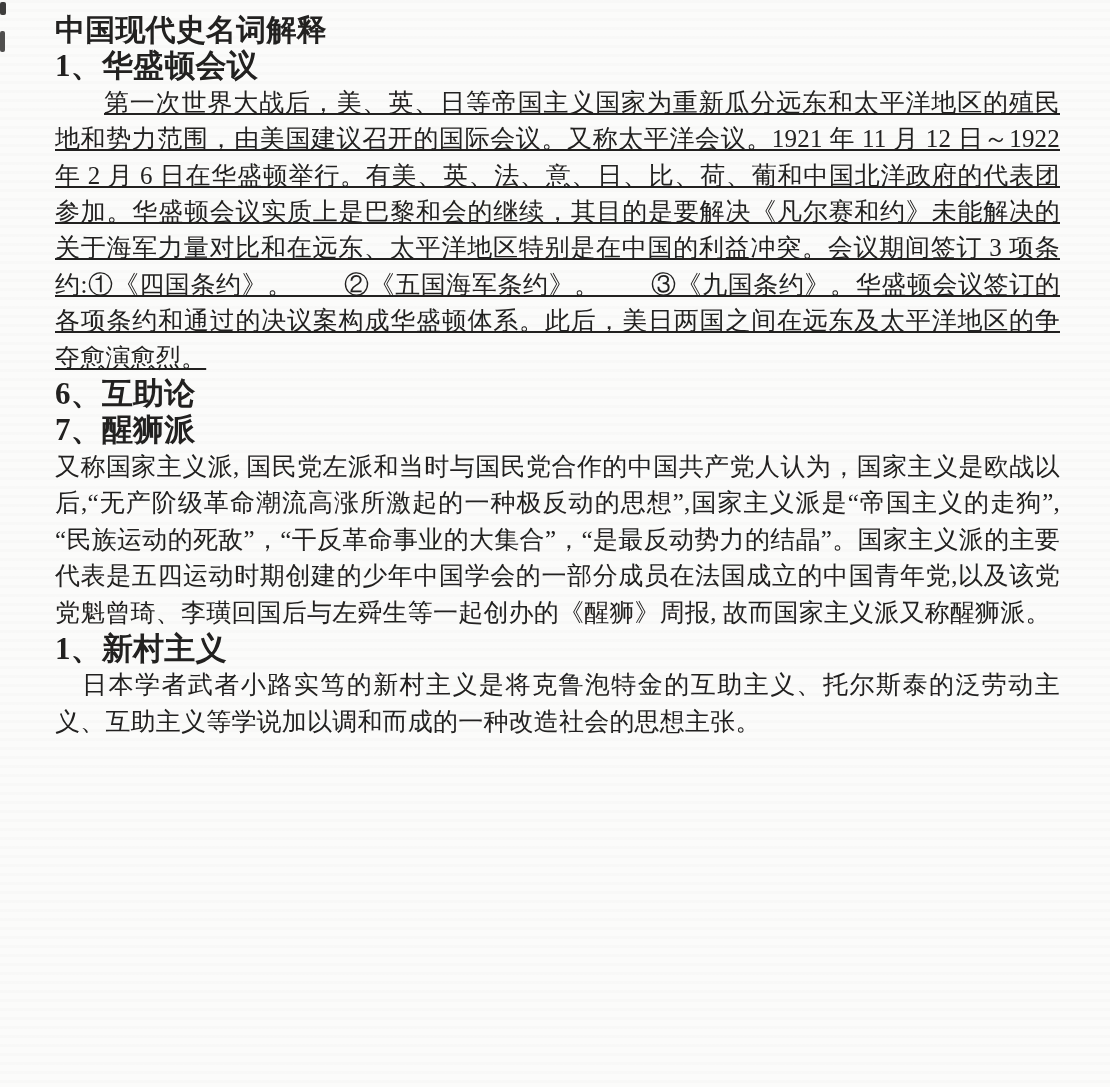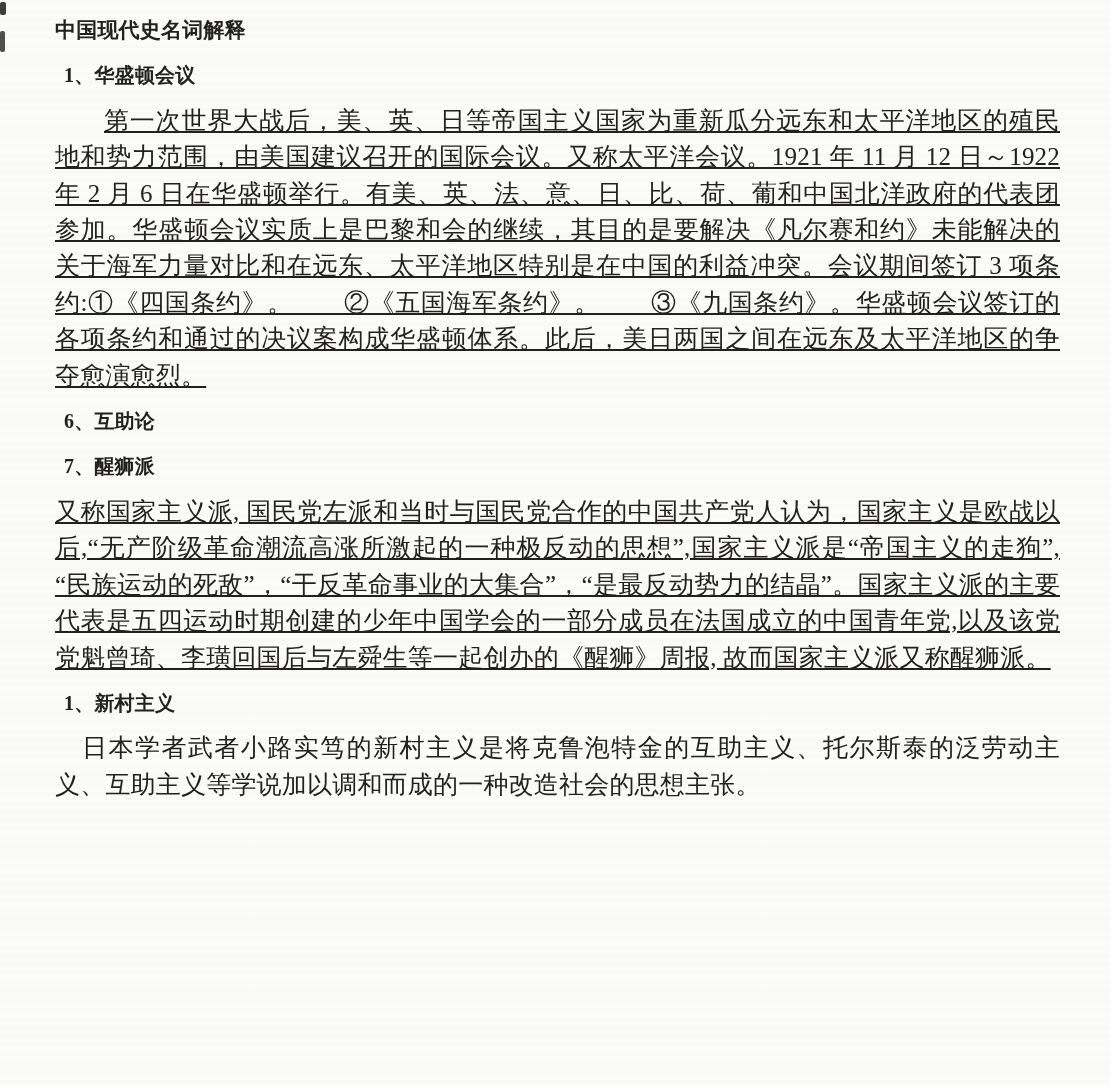--- a/index.html
+++ b/index.html
@@ -29,37 +29,37 @@
     left: 55px;
     top: 12px;
     width: 1005px;
     font-size: 25px;
     line-height: 36.4px;
     letter-spacing: 0.2px;
   }
   .doc-title {
     font-weight: bold;
     margin: 0;
-    font-size: 21px;
+    font-size: 30px;
     line-height: 36.4px;
   }
   .section-heading {
     font-weight: bold;
-    margin: 9px;
-    font-size: 20px;
+    margin: 0;
+    font-size: 31px;
     line-height: 36.4px;
   }
   .para {
     margin: 0;
     text-align: justify;
     text-justify: inter-ideograph;
   }
   .indent-2 { text-indent: 49px; text-decoration: underline; }
   .indent-1 { text-indent: 27px; }
-  .indent-0 { text-indent: 0; text-decoration: underline; }
+  .indent-0 { text-indent: 0; }
   .scan-artifact {
     position: absolute;
     background: #3e3d3c;
     border-radius: 2px;
     filter: blur(0.7px);
   }
   .artifact-a { left: 0; top: 2px;  width: 6px; height: 13px; }
   .artifact-b { left: 0; top: 31px; width: 5px; height: 21px; opacity: 0.9; }
 </style>
 </head>

